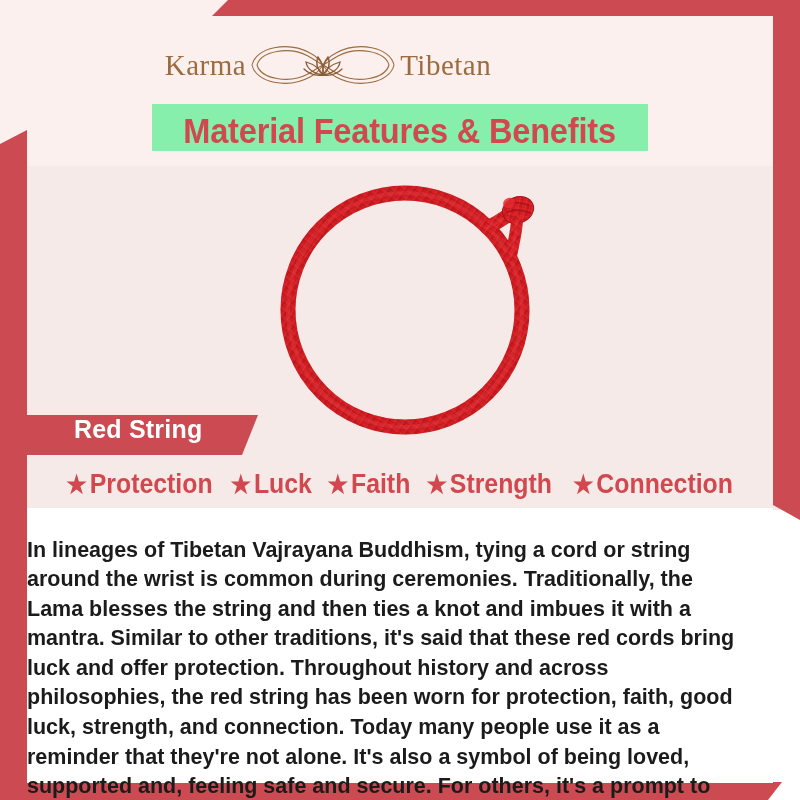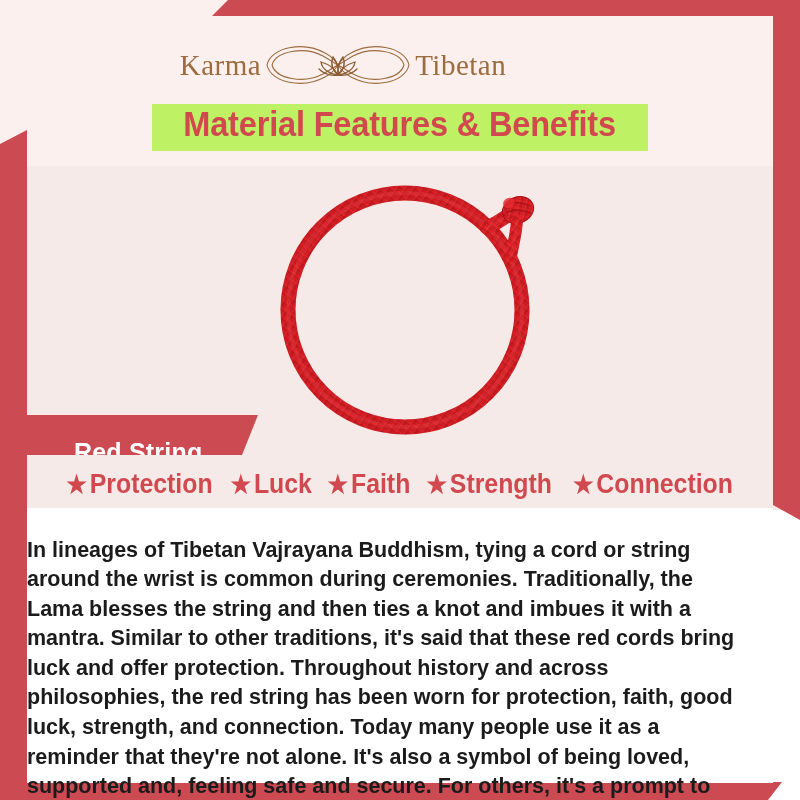--- a/index.html
+++ b/index.html
@@ -31,52 +31,52 @@
     clip-path:polygon(0 14px, 27px 0, 27px 660px, 0 660px);
   }
   .band-bottom{
     position:absolute;left:0;bottom:0;width:800px;height:18px;background:#cc4a52;
     clip-path:polygon(0 0, 782px 0, 768px 18px, 0 18px);
   }
 
   
   .logo{
     position:absolute;left:0;top:36px;width:656px;height:58px;
-    display:flex;align-items:center;justify-content:center;margin-left:15px;
+    display:flex;align-items:center;justify-content:center;
   }
   .logo svg{display:block;}
   .logo-word{
     font-family:"Liberation Serif", serif;
     font-size:29px;color:#9c6b3f;letter-spacing:.5px;
     line-height:1;white-space:nowrap;
   }
   .logo-left{margin-right:2px;}
   .logo-right{margin-left:2px;}
 
   
   .title-band{
     position:absolute;left:152px;top:104px;width:496px;height:47px;
-    background:#bef264;display:flex;align-items:flex-start;justify-content:center;
+    background:#86efac;display:flex;align-items:flex-end;justify-content:center;
   }
   .title-text{
     font-family:"Liberation Sans Narrow","Liberation Sans",sans-serif;
     font-weight:bold;font-size:35px;color:#d1484f;
     letter-spacing:-.2px;white-space:nowrap;
     transform:scaleX(.93);transform-origin:center;
   }
 
   
   .product{position:absolute;left:255px;top:176px;width:310px;height:262px;}
 
   
   .rs-banner{
     position:absolute;left:18px;top:415px;width:240px;height:52px;
     background:#cc4a52;
     clip-path:polygon(0 0, 240px 0, 224px 40px, 0 40px);
-    display:flex;align-items:flex-end;
+    display:flex;align-items:flex-start;
   }
   .rs-banner-text{
     font-family:"Liberation Sans Narrow","Liberation Sans",sans-serif;
     font-weight:bold;font-size:25px;color:#ffffff;
     margin-left:56px;letter-spacing:.2px;white-space:nowrap;
   }
 
   
   .features{
     position:absolute;left:27px;top:464px;width:746px;height:40px;

